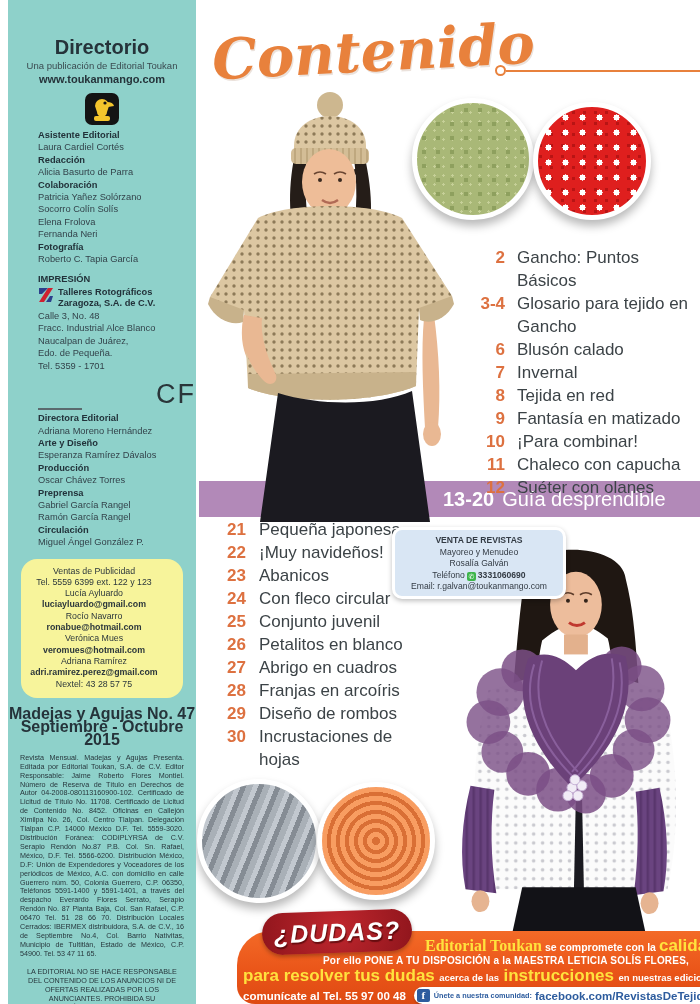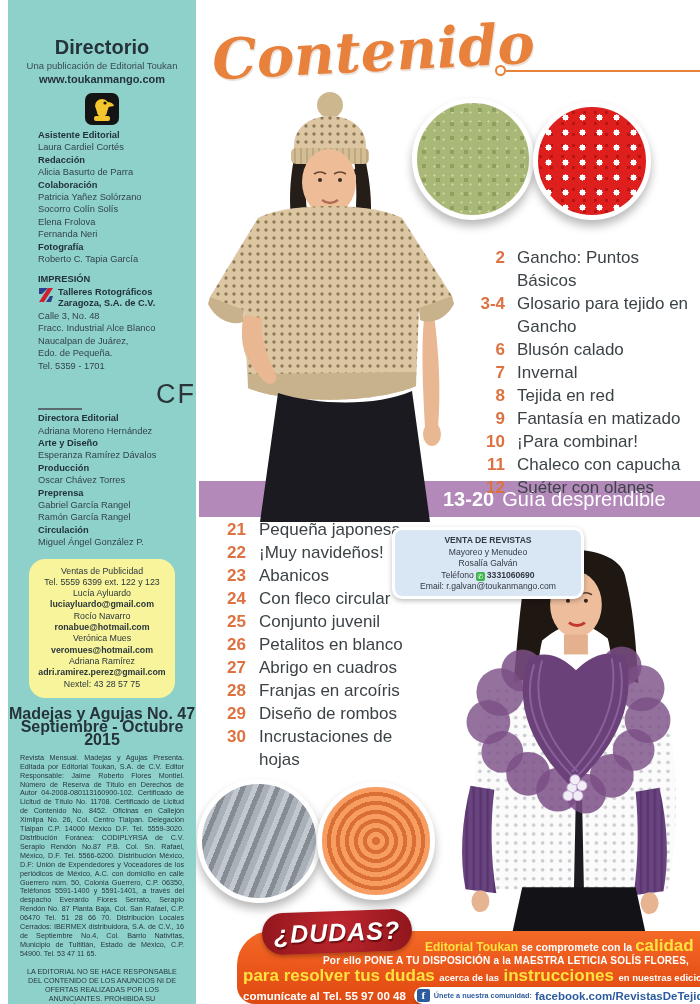--- a/index.html
+++ b/index.html
@@ -15,21 +15,21 @@
   .sb-logo{width:34px;height:32px;margin:7px auto 4px auto;display:block;}
   .sb-block{text-align:left;margin:0 15px 0 30px;font-size:9.3px;line-height:12.4px;color:#33434b;}
   .sb-block .role{font-weight:bold;color:#22323a;}
   .sb-imp{margin-top:8px;}
   .zline{display:flex;align-items:flex-start;margin:1px 10px 0 30px;}
   .zline svg{flex:0 0 auto;margin:1px 4px 0 0;}
   .zline span{font-weight:bold;font-size:9.3px;line-height:11.6px;color:#22323a;text-align:left;}
   .cf{margin:9px 0 2px 30px;text-align:right;}
   .cf-t{font-size:27px;line-height:26px;letter-spacing:2px;color:#2a3539;font-family:"Liberation Sans",sans-serif;}
   .cf-bar{width:44px;height:2px;background:#5a6a6e;margin-top:1px;}
-  .ad-box{background:#f7f49b;border-radius:16px;margin:10px auto 0 auto;width:138px;padding:7px 4px 8px 4px;
+  .ad-box{background:#f7f49b;border-radius:16px;margin:10px auto 0 auto;width:138px;padding:7px 20px 8px 4px;
           font-size:8.8px;line-height:11.3px;color:#2c373c;}
   .ad-box .b{font-weight:bold;}
   .issue{margin-top:9px;font-size:16px;font-weight:bold;color:#25333a;line-height:13px;}
   .legal{margin:8px 12px 0 12px;text-align:justify;font-size:7.2px;line-height:8.9px;color:#27363c;}
   .discl{margin:8px 12px 0 12px;text-align:center;font-size:7.2px;line-height:9.2px;color:#27363c;}
 
   
   .script-title{position:absolute;left:212px;top:18px;z-index:3;
     font-family:"DejaVu Serif",serif;font-style:italic;font-weight:bold;font-size:56px;
     color:#e8813c;transform:rotate(-3deg);text-shadow:1px 2px 0 rgba(120,60,20,.15);}
@@ -70,40 +70,40 @@
   .guide-banner{position:absolute;left:199px;top:481px;width:501px;height:36px;background:#b289b8;z-index:1;}
   .guide-text{position:absolute;left:244px;top:6px;white-space:nowrap;color:#fff;font-size:20px;line-height:24px;}
   .guide-pages{font-weight:bold;margin-right:8px;}
 
   
   .photo{position:absolute;z-index:2;}
   .photo-top{left:198px;top:90px;width:262px;height:432px;}
   .photo-right{left:430px;top:543px;width:270px;height:390px;}
 
   
-  .venta-box{position:absolute;left:392px;top:527px;width:192px;height:72px;background:#d9e6f4;
+  .venta-box{position:absolute;left:392px;top:527px;width:174px;height:72px;background:#d9e6f4;
     border:3px solid #fff;border-radius:10px;box-shadow:0 2px 5px rgba(0,0,0,.25);
     z-index:5;text-align:center;font-size:8.6px;line-height:11.6px;color:#333b44;padding-top:5px;box-sizing:border-box;}
   .venta-box .b{font-weight:bold;}
   .wa-icon{display:inline-block;width:9px;height:9px;background:#3db54a;border-radius:2px;
     color:#fff;font-size:7px;line-height:9px;vertical-align:-1px;margin:0 2px;}
 
   
   .dudas{position:absolute;left:237px;top:931px;width:463px;height:73px;z-index:6;
     background:linear-gradient(180deg,#f36a27 0%,#ea5519 55%,#de4a12 100%);
     border-radius:34px 0 0 18px;}
   .dudas-pill{position:absolute;left:25px;top:-20px;width:150px;height:42px;z-index:7;
     background:radial-gradient(circle at 50% 35%,#c0272e,#8f151c);border-radius:22px;
     display:flex;align-items:center;justify-content:center;transform:rotate(-2deg);
     box-shadow:0 2px 4px rgba(0,0,0,.3);}
   .dudas-pill span{color:#fff;font-weight:bold;font-style:italic;font-size:25px;
     text-shadow:1px 2px 1px rgba(60,0,0,.6);letter-spacing:1px;}
   .dl{position:absolute;white-space:nowrap;color:#fff;}
   .dl1{top:5px;left:188px;font-size:11px;}
-  .dl1 .brand{color:#ffe23d;font-weight:bold;font-size:12px;}
+  .dl1 .brand{color:#ffe23d;font-weight:bold;font-size:16px;font-family:Liberation Serif, serif;}
   .dl1 .mid{font-weight:bold;font-size:10.5px;}
   .dl1 .big{color:#ffe23d;font-weight:bold;font-size:17px;}
   .dl2{top:24px;left:86px;font-size:10px;font-weight:bold;letter-spacing:.2px;}
   .dl3{top:35px;left:6px;}
   .dl3 .big{color:#ffe23d;font-weight:bold;font-size:17px;}
   .dl3 .sm{font-size:9.5px;font-weight:bold;}
   .dl4{top:56px;left:6px;display:flex;align-items:center;font-size:11.5px;font-weight:bold;}
   .fb-pill{display:flex;align-items:center;background:#fff;border-radius:11px;height:17px;
     margin-left:8px;padding:0 8px 0 3px;box-shadow:0 1px 2px rgba(0,0,0,.3);}
   .fb-icon{width:13px;height:13px;background:#2d5c9e;border-radius:2px;color:#fff;

